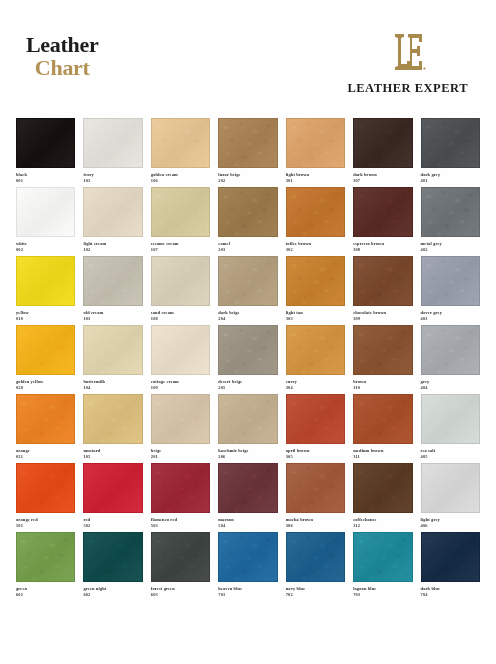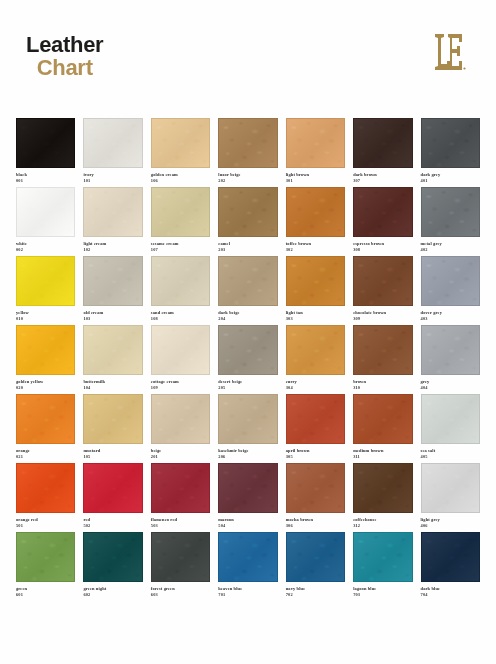--- a/index.html
+++ b/index.html
@@ -22,20 +22,21 @@
     display:flex;
     justify-content:space-between;
     align-items:flex-start;
     height:92px;
     padding:0 10px 0 12px;
     box-sizing:border-box;
   }
   .title-block{
     line-height:1.04;
     padding-top:8px;
+    font-family:Liberation Serif, serif;
   }
   .title-line{
     font-size:22px;
     font-weight:bold;
     letter-spacing:-0.3px;
     color:#1d1d1b;
     display:block;
   }
   .title-line.accent{
     color:#b39155;
@@ -131,20 +132,21 @@
       <span class="title-line">Leather</span>
       <span class="title-line accent">Chart</span>
     </div>
 
     <div class="brand">
       <svg class="brand-mark" viewBox="0 0 40 44">
         <path d="M7 4 L16 4 L16 7 L13 8 L13 34 L19 34 L19 31 L22 31 L22 40 L7 40 L7 37 L10 36 L10 8 L7 7 Z
                  M20 4 L34 4 L34 12 L31 12 L31 8 L24 8 L24 19 L29 19 L29 16 L32 16 L32 26 L29 26 L29 23 L24 23 L24 36 L31 36 L31 31 L34 31 L34 40 L20 40 L20 37 L22 36 L22 8 L20 7 Z" fill="#a88a4c"></path>
         <circle cx="36.5" cy="38.5" r="1.1" fill="#a88a4c"></circle>
       </svg>
+      <span class="brand-name">LEATHER EXPERT</span>
     </div>
   </div>
 
   <div class="grid" id="swatch-grid">
       <div class="cell">
         <div class="swatch" style="background: rgb(21, 16, 14);"></div>
         <div class="labels">
           <span class="cname">black</span>
           <span class="ccode">001</span>
         </div>

